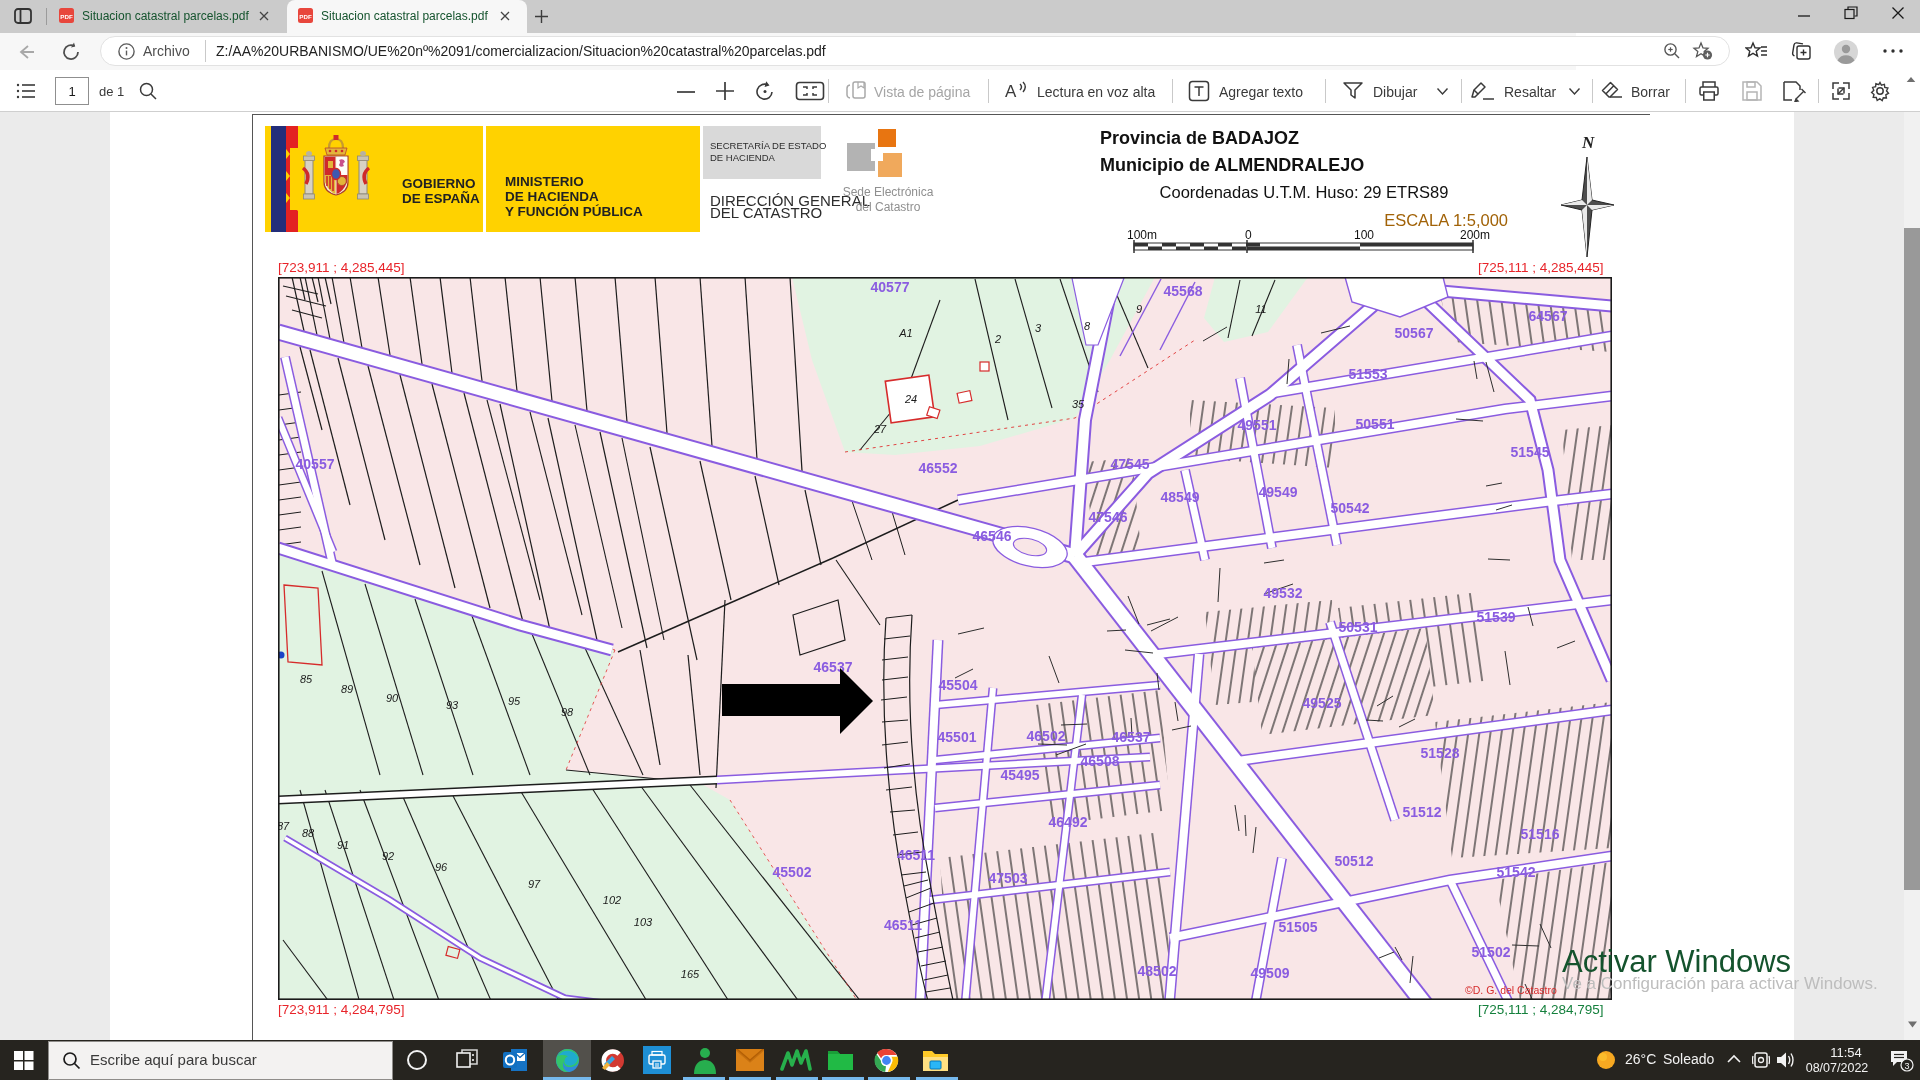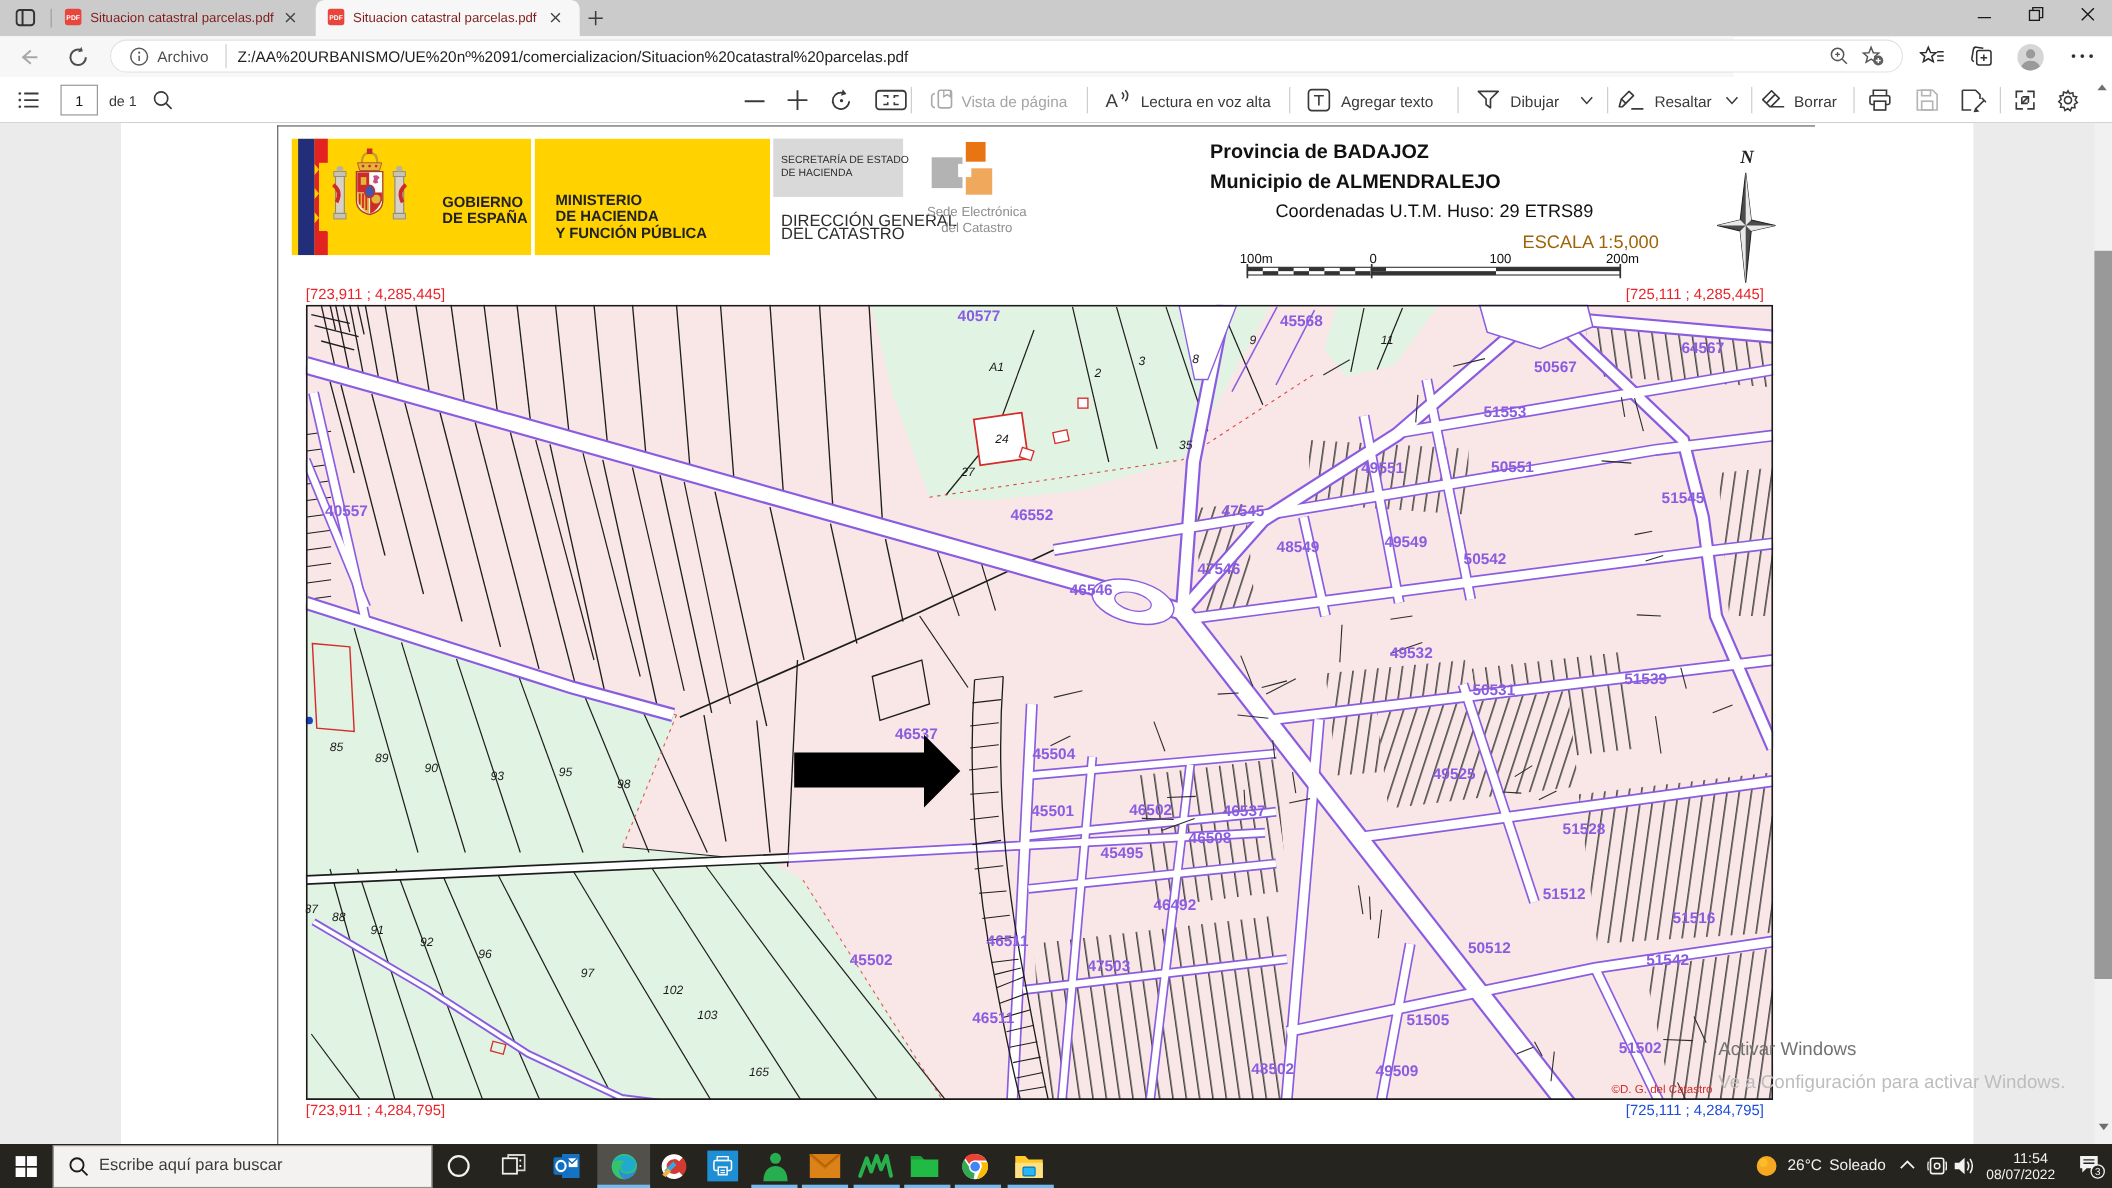--- a/index.html
+++ b/index.html
@@ -8,21 +8,21 @@
   
   #tabbar{position:absolute;left:0;top:0;width:1920px;height:33px;background:#cbcbcb;}
   #addrbar{position:absolute;left:0;top:33px;width:1576px;height:37px;background:#f7f7f7;}
   #pdfbar{position:absolute;left:0;top:70px;width:1920px;height:42px;background:#ffffff;
      border-bottom:1px solid #cfcfcf;box-sizing:border-box;}
   #content{position:absolute;left:0;top:112px;width:1920px;height:928px;background:#ebebeb;}
   #page{position:absolute;left:110px;top:0;width:1684px;height:928px;background:#ffffff;}
   #docframe{position:absolute;left:252px;top:2px;width:1398px;height:926px;
      border-left:1.5px solid #555;border-top:1.5px solid #555;box-sizing:border-box;background:#fff;}
   #taskbar{position:absolute;left:0;top:1040px;width:1920px;height:40px;background:#26241f;}
-  .tabtitle{font-size:12px;color:#7f1d1d;}
+  .tabtitle{font-size:12px;color:#14532d;}
   .toolt{font-size:14px;color:#3a3a3a;}
 </style>
 </head>
 <body>
 
 <div id="tabbar">
   <svg class="abs" style="left:14px;top:8px" width="20" height="18" viewBox="0 0 20 18">
     <rect x="1" y="1" width="16" height="14" rx="3" fill="none" stroke="#333" stroke-width="1.8"></rect>
     <line x1="6.5" y1="1" x2="6.5" y2="15" stroke="#333" stroke-width="1.8"></line>
   </svg>
@@ -307,21 +307,21 @@
 <text x="36" y="18" font-size="17" font-style="italic" font-weight="bold" fill="#222" font-family="Liberation Serif">N</text>
 <polygon points="41,27 46,70 68,75 46,80 41,127 36,80 15,75 36,70" fill="#4c4c4c" stroke="#222" stroke-width="1"></polygon>
 <polygon points="41,27 46,70 41,75 41,27" fill="#e9e9e9"></polygon>
 <polygon points="68,75 46,80 41,75" fill="#e9e9e9"></polygon>
 <polygon points="41,127 36,80 41,75" fill="#e9e9e9"></polygon>
 <polygon points="15,75 36,70 41,75" fill="#e9e9e9"></polygon>
 </svg>
 <div class="abs" style="left:278px;top:148px;font-size:13.5px;color:#e8242a;white-space:nowrap">[723,911 ; 4,285,445]</div>
 <div class="abs" style="left:1478px;top:148px;font-size:13.5px;color:#e8242a;white-space:nowrap">[725,111 ; 4,285,445]</div>
 <div class="abs" style="left:278px;top:890px;font-size:13.5px;color:#e8242a;white-space:nowrap">[723,911 ; 4,284,795]</div>
-<div class="abs" style="left:1478px;top:890px;font-size:13.5px;color:#1d4ed8;white-space:nowrap">[725,111 ; 4,284,795]</div>
+<div class="abs" style="left:1478px;top:890px;font-size:13.5px;color:#15803d;white-space:nowrap">[725,111 ; 4,284,795]</div>
 <svg id="map" style="position:absolute;left:278px;top:165px" width="1334" height="723" viewBox="278 277 1334 723">
 <rect x="278" y="277" width="1334" height="723" fill="#f9e6e7"></rect>
 <defs>
 <pattern id="h1" patternUnits="userSpaceOnUse" width="11" height="400" patternTransform="rotate(8)">
           <rect width="11" height="400" fill="#f9e6e7"></rect>
           <line x1="5" y1="0" x2="5" y2="400" stroke="#222222" stroke-width="1.15"></line>
         </pattern>
 <pattern id="h2" patternUnits="userSpaceOnUse" width="12" height="400" patternTransform="rotate(-8)">
           <rect width="12" height="400" fill="#f9e6e7"></rect>
           <line x1="5" y1="0" x2="5" y2="400" stroke="#222222" stroke-width="1.15"></line>
@@ -644,21 +644,21 @@
 <text x="388" y="860" font-size="11" font-style="italic" fill="#1a1a1a" text-anchor="middle" font-family="Liberation Sans">92</text>
 <text x="441" y="871" font-size="11" font-style="italic" fill="#1a1a1a" text-anchor="middle" font-family="Liberation Sans">96</text>
 <text x="534" y="888" font-size="11" font-style="italic" fill="#1a1a1a" text-anchor="middle" font-family="Liberation Sans">97</text>
 <text x="612" y="904" font-size="11" font-style="italic" fill="#1a1a1a" text-anchor="middle" font-family="Liberation Sans">102</text>
 <text x="643" y="926" font-size="11" font-style="italic" fill="#1a1a1a" text-anchor="middle" font-family="Liberation Sans">103</text>
 <text x="690" y="978" font-size="11" font-style="italic" fill="#1a1a1a" text-anchor="middle" font-family="Liberation Sans">165</text>
 <text x="1465" y="994" font-size="10.5" fill="#d62b2b" font-family="Liberation Sans">©D. G. del Catastro</text>
 <polygon points="722,684 840,684 840,668 873,701 840,734 840,716 722,716" fill="#000000"></polygon>
 </svg>
 
-  <div class="abs" style="left:1562px;top:832px;font-size:17px;color:#737373">Activar Windows</div>
+  <div class="abs" style="left:1562px;top:832px;font-size:31px;color:#14532d">Activar Windows</div>
   <div class="abs" style="left:1562px;top:862px;font-size:17px;color:#bdbdbd">Ve a Configuración para activar Windows.</div>
 
   <div class="abs" style="left:1904px;top:0;width:16px;height:928px;background:#f1f1f1"></div>
   <div class="abs" style="left:1904px;top:116px;width:16px;height:662px;background:#999999"></div>
   <svg class="abs" style="left:1907px;top:908px" width="11" height="9" viewBox="0 0 11 9">
       <path d="M1 1.5 L5.5 7.5 L10 1.5 Z" fill="#6f6f6f"></path>
     </svg>
 </div>
 
 <div id="taskbar">

